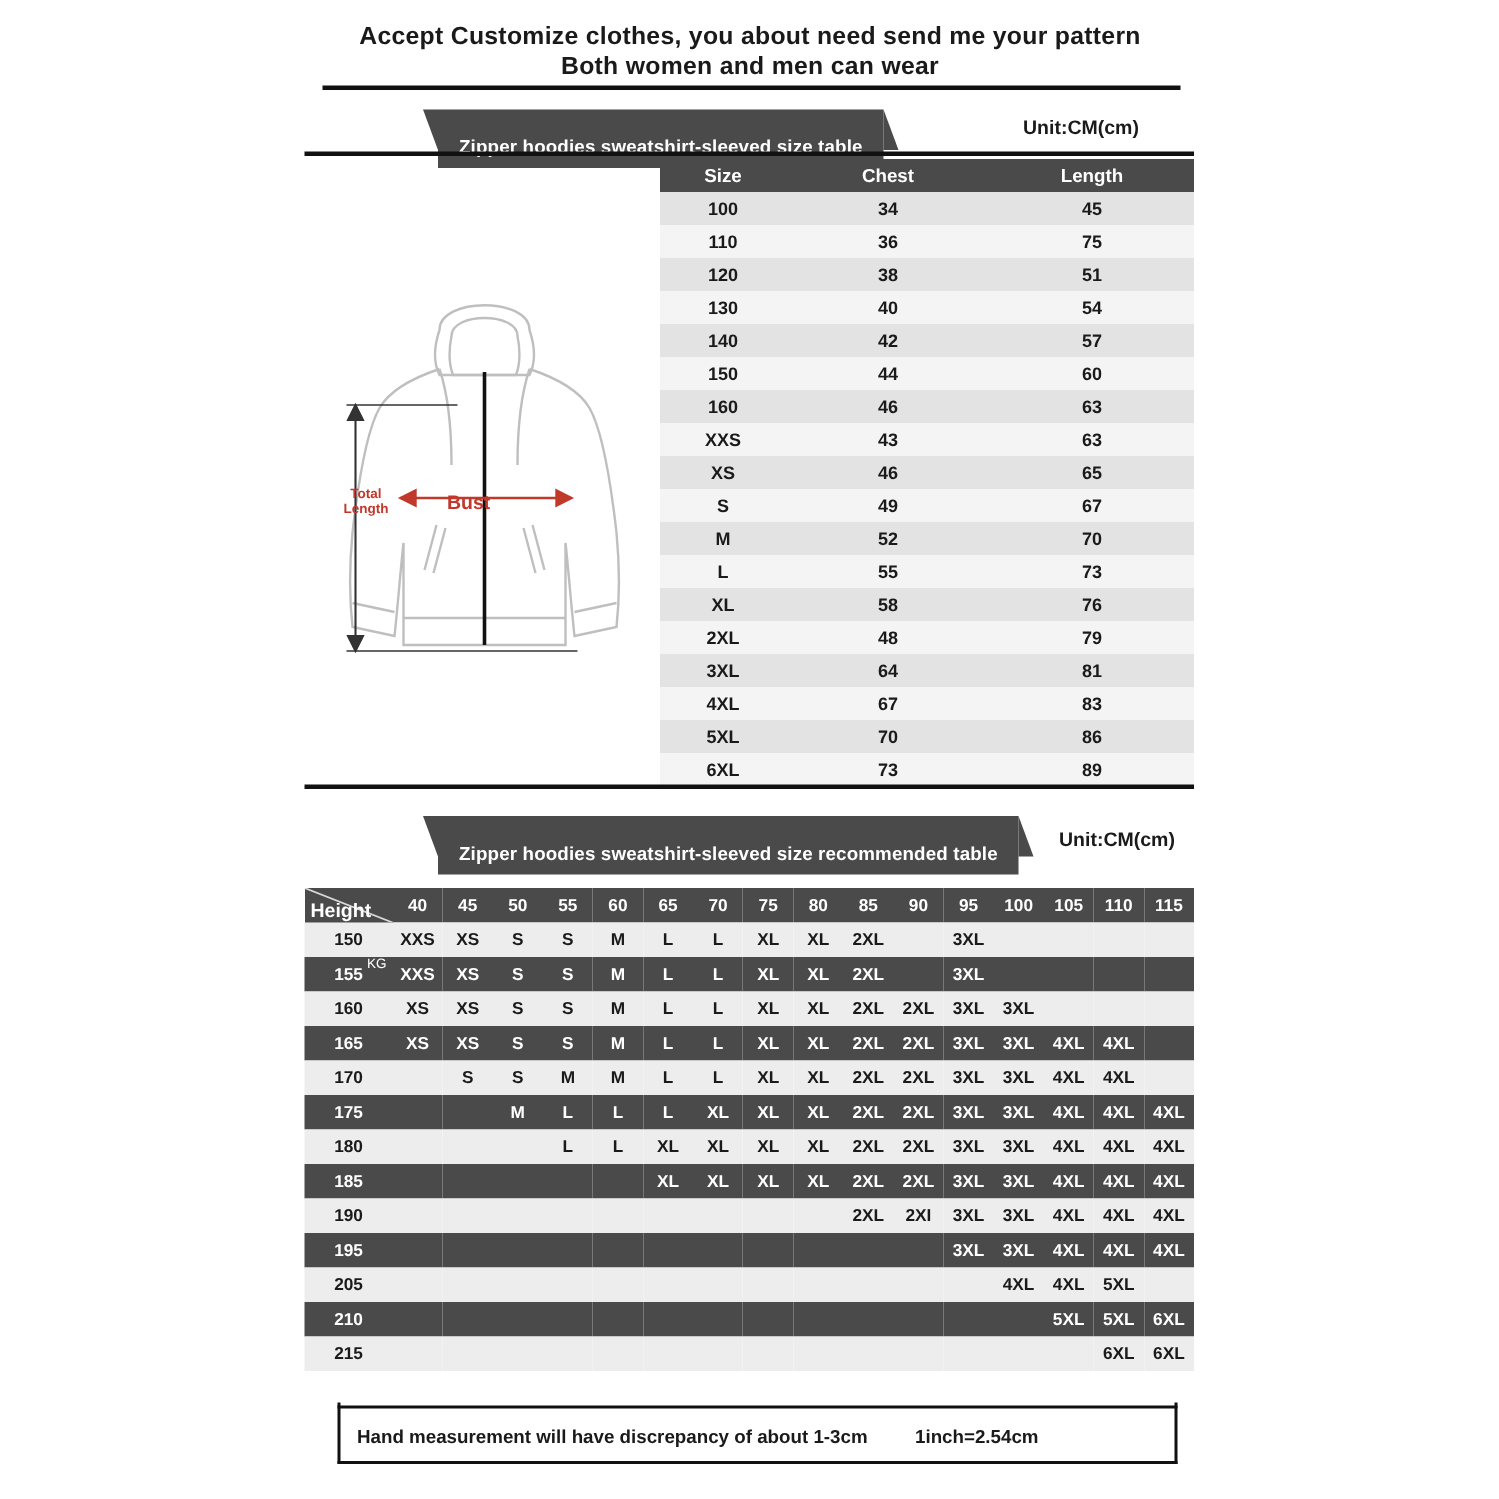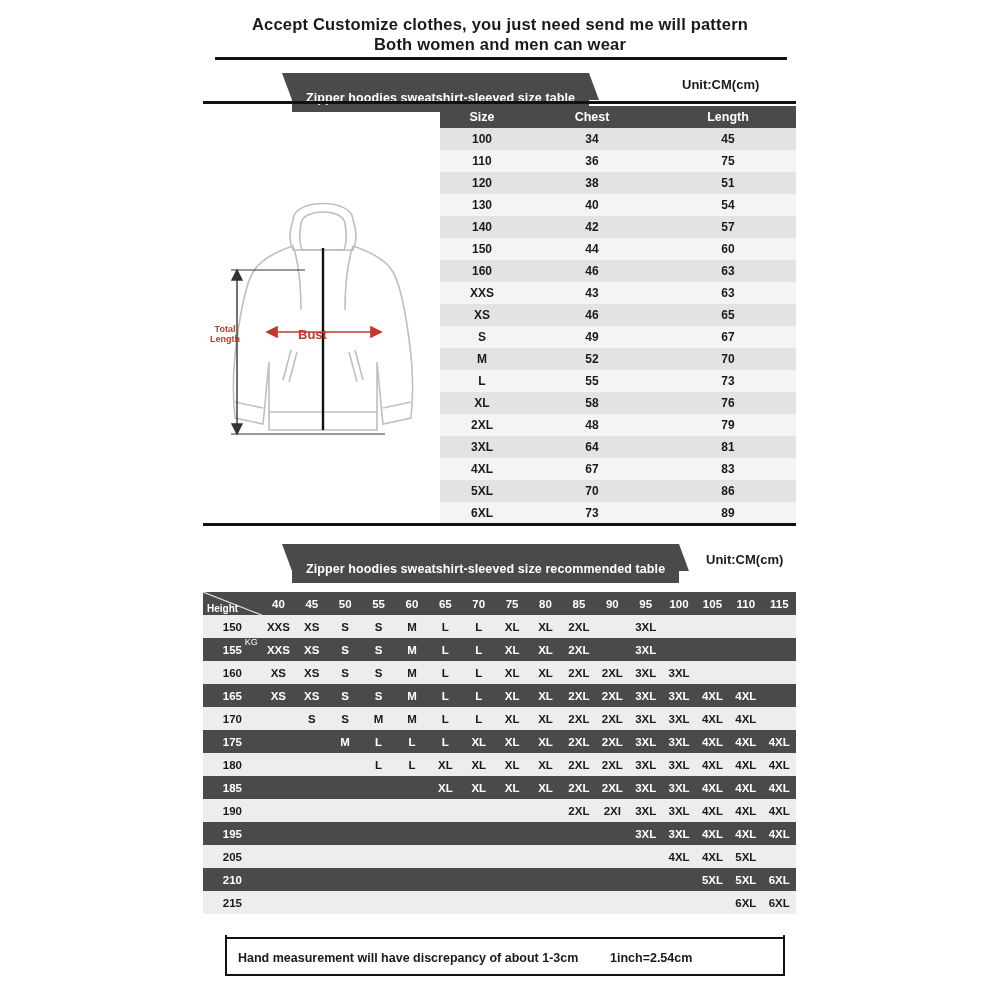--- a/index.html
+++ b/index.html
@@ -97,20 +97,21 @@
     left: 205px; top: 180px;
     width: 235px; height: 290px;
   }
   .measure-label {
     position: absolute;
     color: #c0392b;
     font-size: 9px;
     font-weight: bold;
     text-align: center;
     line-height: 10px;
+    margin-left: 19px;
   }
   .bust-label {
     position: absolute;
     left: 298px; top: 327px;
     color: #c0392b;
     font-size: 13px;
     font-weight: bold;
   }
 
   
@@ -137,21 +138,21 @@
   .rec-table tbody tr td.hcell { font-weight:bold; }
   .corner {
     position: relative;
     background: #4a4a4a;
     width: 58px;
   }
   .corner .kg {
     position:absolute; right:4px; top:1px; font-size:9px; color:#fff; font-weight:normal;margin-top:44px;
   }
   .corner .ht {
-    position:absolute; left:4px; bottom:1px; font-size:10px; color:#fff; font-weight:bold;
+    position:absolute; left:4px; bottom:1px; font-size:13px; color:#fff; font-weight:bold;
   }
   .corner .diag {
     position:absolute; left:0; top:0; width:100%; height:100%;
   }
 
   
   .foot-rule-top { position:absolute; left:225px; top:937px; width:560px; height:2px; background:#111; }
   .foot-rule-bot { position:absolute; left:225px; top:974px; width:560px; height:2px; background:#111; }
   .foot-left { position:absolute; left:225px; top:935px; width:2px; height:41px; background:#111; }
   .foot-right { position:absolute; left:783px; top:935px; width:2px; height:41px; background:#111; }
@@ -161,21 +162,21 @@
   }
   .foot-text2 {
     position:absolute; left:610px; top:951px;
     font-size:12.5px; font-weight:bold;
   }
 </style>
 </head>
 <body>
 
 <div class="header">
-  <div class="line1">Accept Customize clothes, you just need send me will pattern</div>
+  <div class="line1">Accept Customize clothes, you about need send me your pattern</div>
   <div class="line2">Both women and men can wear</div>
 </div>
 <div class="header-rule"></div>
 
 <div class="title1-wrap">
   <div class="title-bar skew-left skew-right">Zipper hoodies sweatshirt-sleeved size  table</div>
 </div>
 <div class="unit1">Unit:CM(cm)</div>
 <div class="rule2"></div>
 

